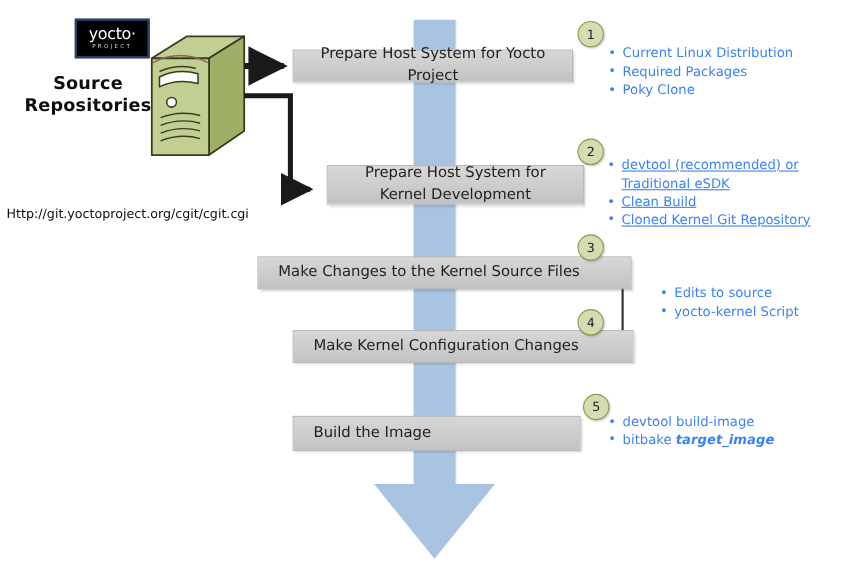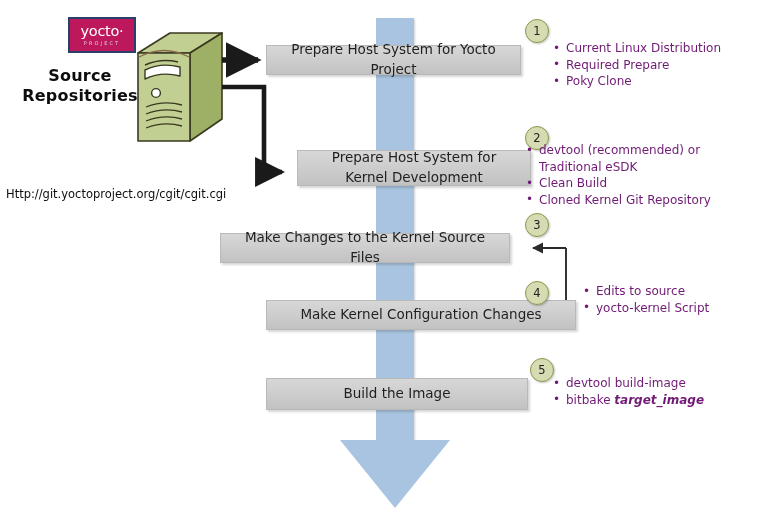--- a/index.html
+++ b/index.html
@@ -39,21 +39,20 @@
   }
 
   
   .pbox {
     position: absolute;
     background: linear-gradient(180deg,#d7d7d7 0%, #cccccc 55%, #c2c2c2 100%);
     border: 1px solid #b9b9b9;
     box-shadow: 2px 2px 2px rgba(0,0,0,0.16);
     display: flex;
     align-items: center;
-    justify-content: center;
     text-align: center;
     font-size: 13.5px;
     line-height: 1.45;
     color: #1f1f1f;
     padding: 0 18px;
   }
 
   
   .step-circle {
     position: absolute;
@@ -67,21 +66,21 @@
     font-size: 11.5px;
     color: #222;
     box-shadow: 1px 1px 2px rgba(0,0,0,0.22);
   }
 
   
   .blist {
     position: absolute;
     font-size: 12px;
     line-height: 16.5px;
-    color: #701a75;
+    color: #3b82f6;
   }
   .blist .bi {
     position: relative;
     padding-left: 13px;
     white-space: nowrap;
   }
   .blist .bi::before {
     content: "\2022";
     position: absolute;
     left: 0; top: -0.5px;
@@ -91,21 +90,21 @@
     padding-left: 13px;
     white-space: nowrap;
   }
   .ital { font-style: italic; font-weight: bold; }
 
   
   .yocto-logo {
     position: absolute;
     left: 68px; top: 17px;
     width: 68px; height: 36px;
-    background: #be185d;
+    background: #000000;
     border: 2px solid #2b3f6b;
     display: flex;
     flex-direction: column;
     align-items: center;
     justify-content: center;
   }
   .yocto-logo .yl-main {
     color: #fff;
     font-size: 14.5px;
     letter-spacing: -0.3px;
@@ -208,21 +207,21 @@
   </svg>
 
   <div class="pbox" style="left:266px; top:45px; width:255px; height:30px;">
     <span>Prepare Host System for Yocto Project</span>
   </div>
 
   <div class="pbox" style="left:297px; top:150px; width:234px; height:36px;">
     <span>Prepare Host System for Kernel Development</span>
   </div>
 
-  <div class="pbox" style="left:220px; top:233px; width:290px; height:30px;">
+  <div class="pbox" style="left:234px; top:233px; width:340px; height:30px;">
     <span>Make Changes to the Kernel Source Files</span>
   </div>
 
   <div class="pbox" style="left:266px; top:300px; width:310px; height:30px;">
     <span>Make Kernel Configuration Changes</span>
   </div>
 
   <div class="pbox" style="left:266px; top:378px; width:262px; height:32px;">
     <span>Build the Image</span>
   </div>
@@ -238,32 +237,32 @@
   </div>
   <div class="step-circle" style="left:525px; top:281px;">
     <span>4</span>
   </div>
   <div class="step-circle" style="left:530px; top:358px;">
     <span>5</span>
   </div>
 
   <div class="blist" style="left:553px; top:40px;">
     <div class="bi">Current Linux Distribution</div>
-    <div class="bi">Required Prepare</div>
+    <div class="bi">Required Packages</div>
     <div class="bi">Poky Clone</div>
   </div>
 
-  <div class="blist" style="left:526px; top:142px;">
+  <div class="blist" style="left:552px; top:142px;text-decoration:underline;">
     <div class="bi">devtool (recommended) or</div>
     <div class="cont">Traditional eSDK</div>
     <div class="bi">Clean Build</div>
     <div class="bi">Cloned Kernel Git Repository</div>
   </div>
 
-  <div class="blist" style="left:583px; top:258px;margin-top:25px;">
+  <div class="blist" style="left:600px; top:258px;">
     <div class="bi">Edits to source</div>
     <div class="bi">yocto-kernel Script</div>
   </div>
 
   <div class="blist" style="left:553px; top:375px;">
     <div class="bi">devtool build-image</div>
     <div class="bi"><span>bitbake </span><span class="ital">target_image</span></div>
   </div>
 
 </div>

